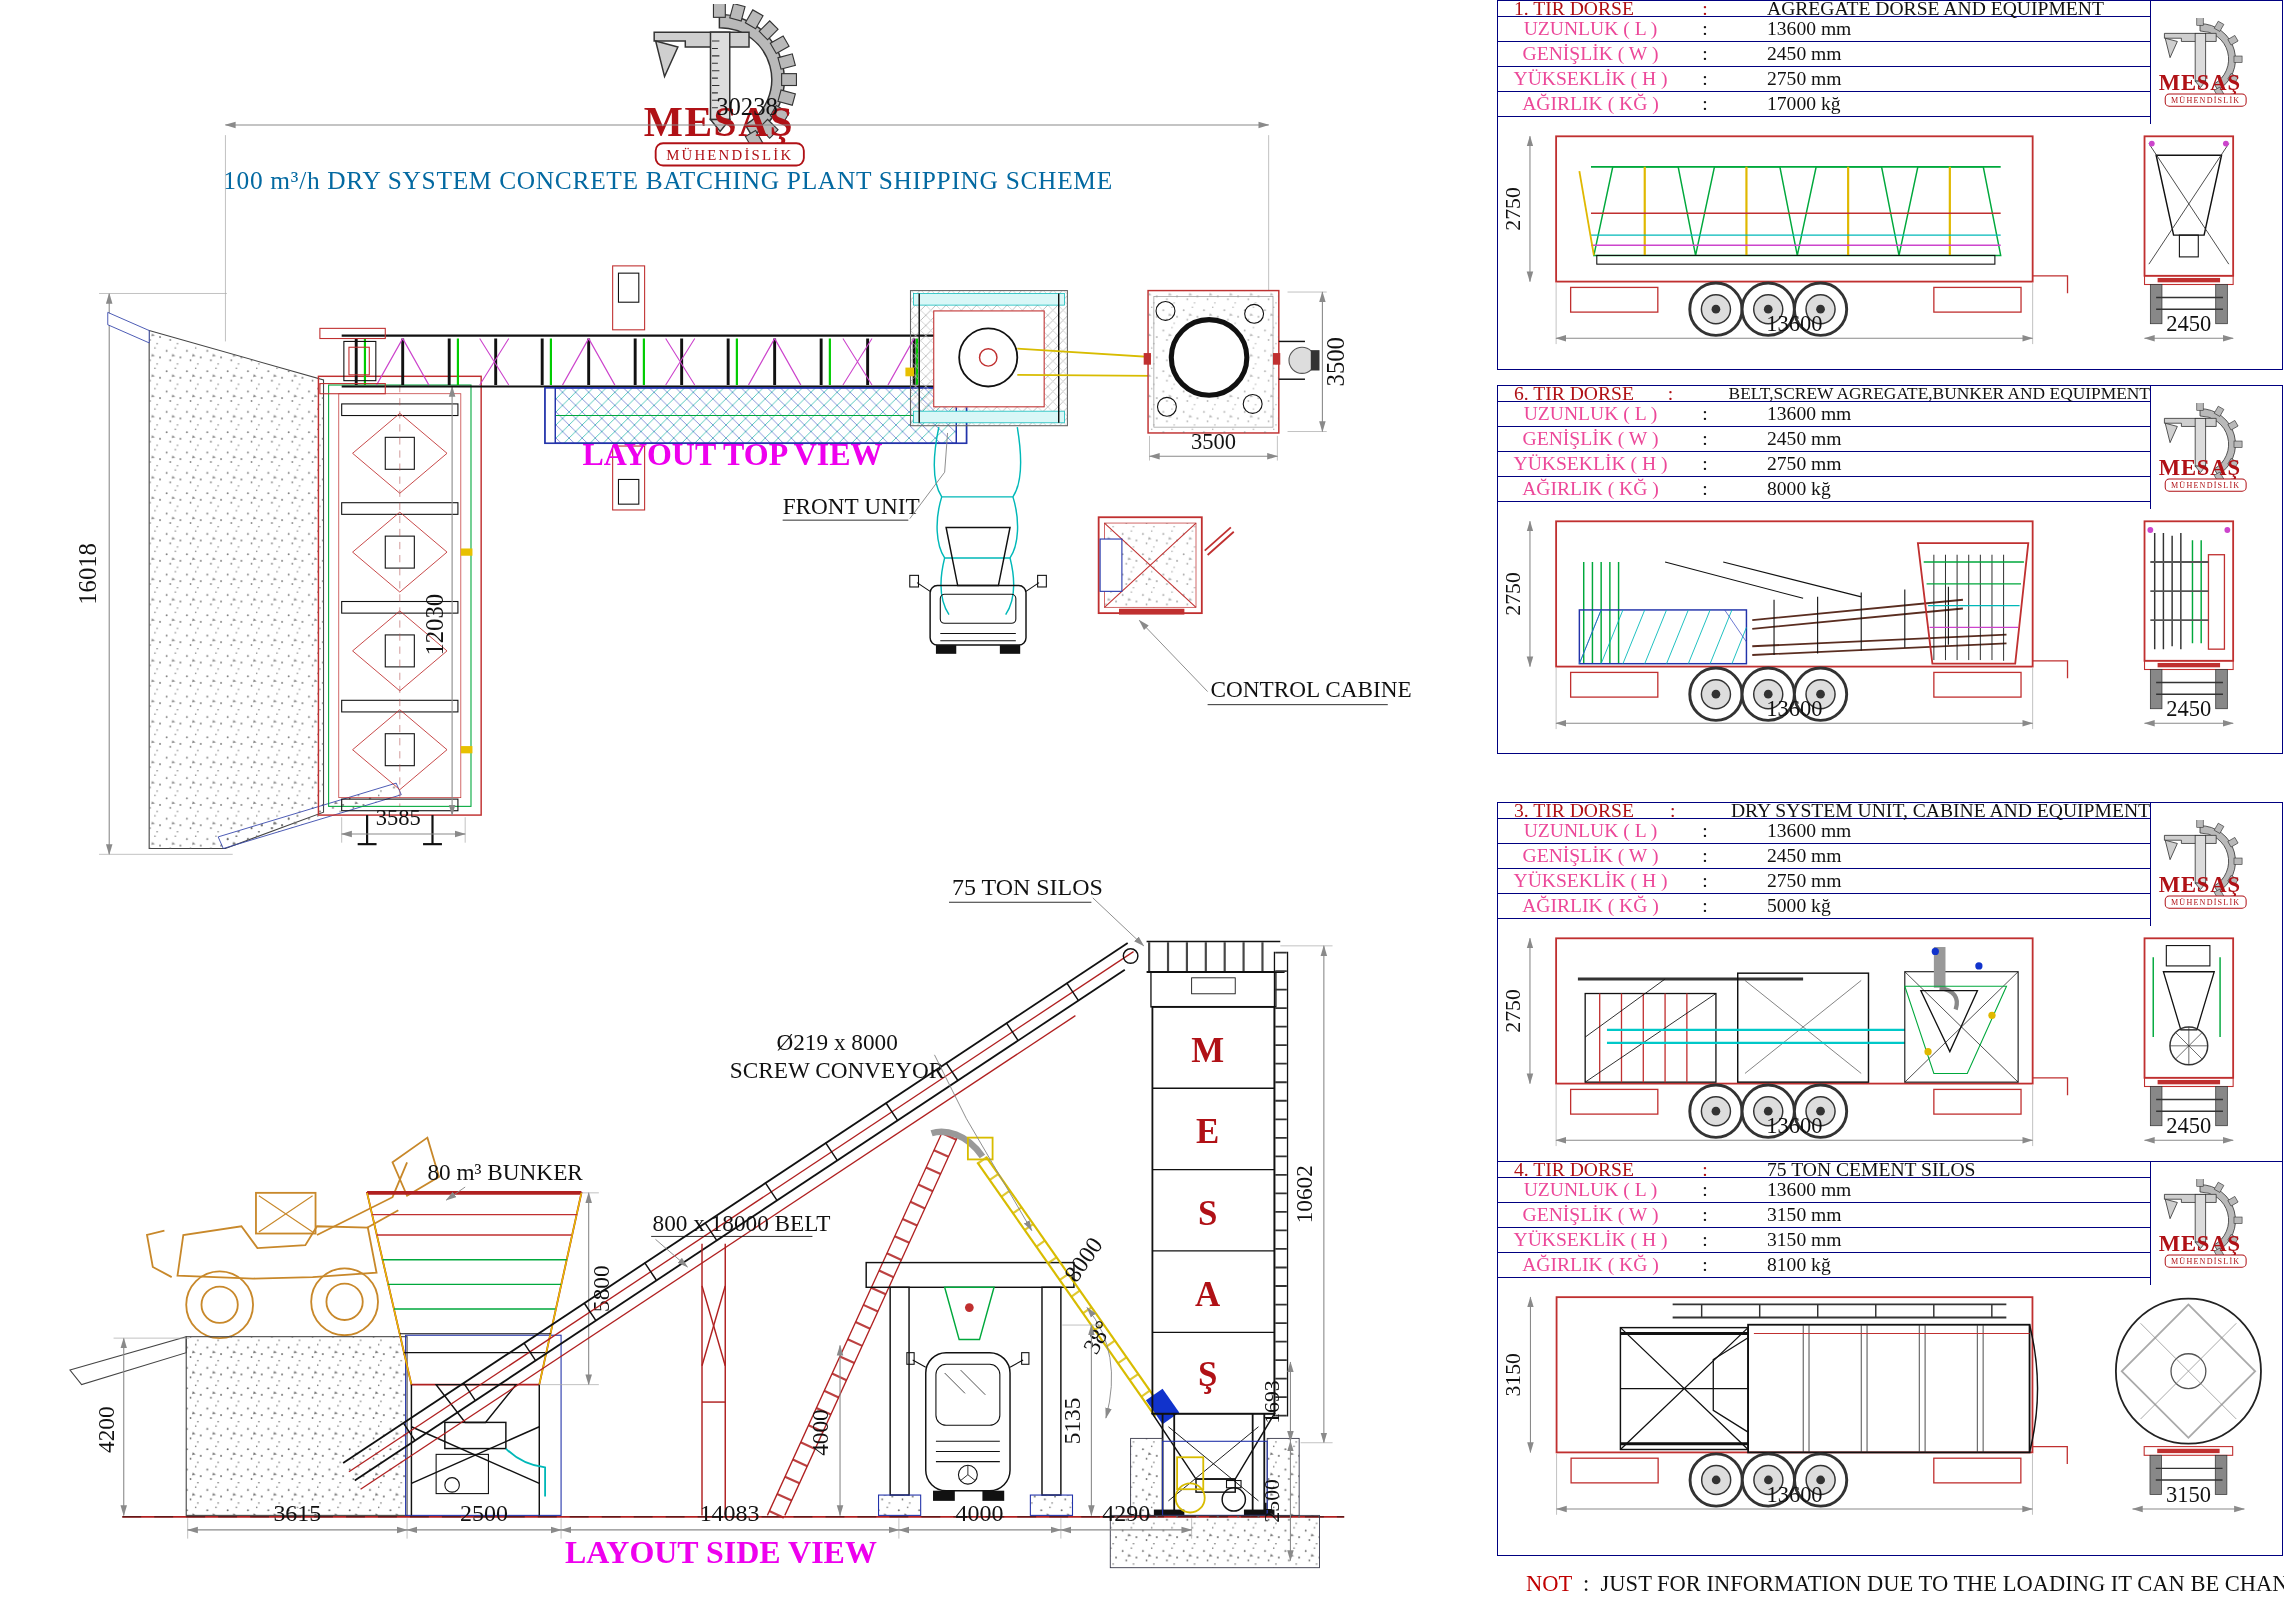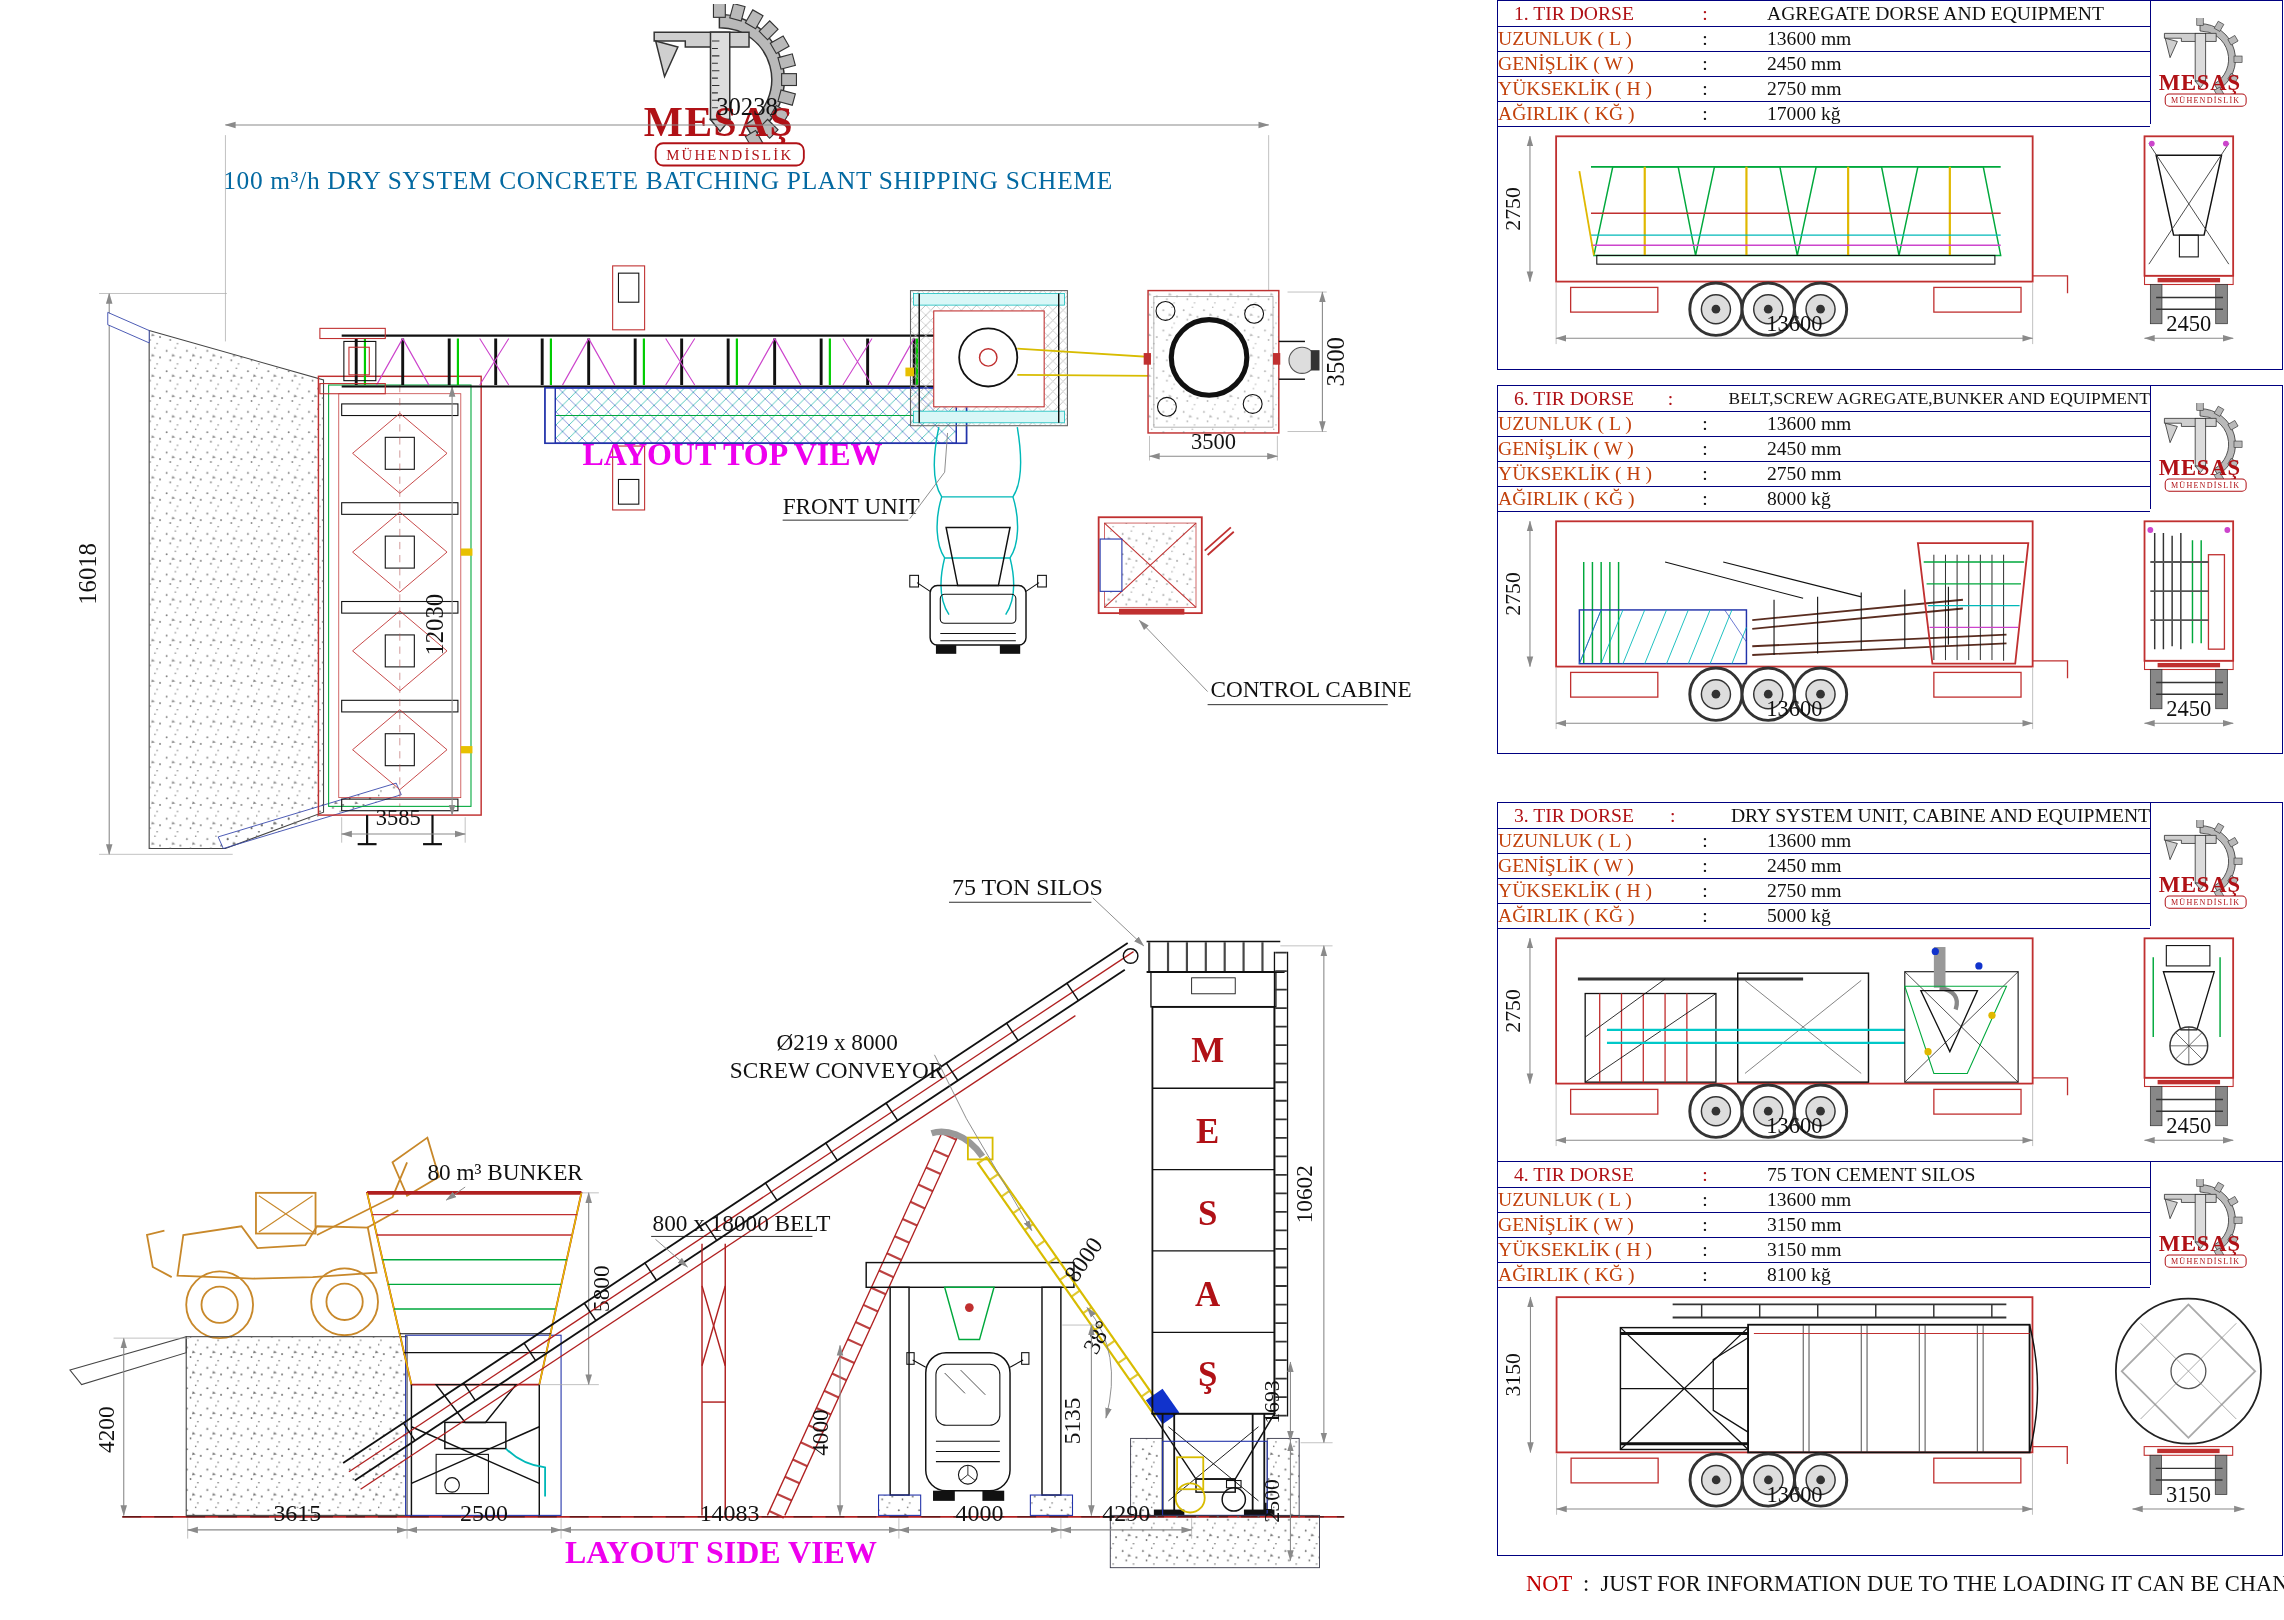--- a/index.html
+++ b/index.html
@@ -4,22 +4,22 @@
 <style>
   html,body{margin:0;padding:0;background:#fff}
   body{width:2284px;height:1620px;position:relative;font-family:"Liberation Serif",serif;overflow:hidden}
   svg text{font-family:"Liberation Serif",serif}
   .title{position:absolute;left:123px;top:166px;width:1090px;text-align:center;font-size:25.4px;color:#0369a1;letter-spacing:0.7px}
   .main-logo{position:absolute;left:638px;top:4.4px;width:225px;height:163px}
   
   .panel{position:absolute;left:1497px;width:786px;background:#fff;border:1.5px solid #000080;box-sizing:border-box}
   .ptable{position:relative;height:125px}
   .prow{display:flex;align-items:center;height:25px;border-bottom:1.5px solid #000080;width:652px;box-sizing:border-box}
-  .prow:first-child{height:26px}
-  .plabel{width:185px;font-size:19.6px;color:#c2410c;white-space:nowrap}
+  .prow:first-child{height:16px}
+  .plabel{width:185px;text-align:center;font-size:19.6px;color:#ec4899;white-space:nowrap}
   .prow.first .plabel{text-align:left;padding-left:16px;color:#b01116;width:169px}
   .pcolon{width:44px;text-align:center;font-size:19.6px;color:#111}
   .prow.first .pcolon{color:#b01116}
   .pvalue{flex:1;padding-left:40px;font-size:19.6px;color:#111;white-space:nowrap}
   .plogo{position:absolute;right:0;top:0;width:131px;height:123px;border-left:1.5px solid #000080;display:flex;align-items:center;justify-content:center;background:#fff}
   .pdraw{width:786px}
   .note{position:absolute;left:1526px;top:1571px;width:756px;font-size:22.5px;color:#111;white-space:nowrap}
   .note .red{color:#c00000}
 </style>
 </head>

